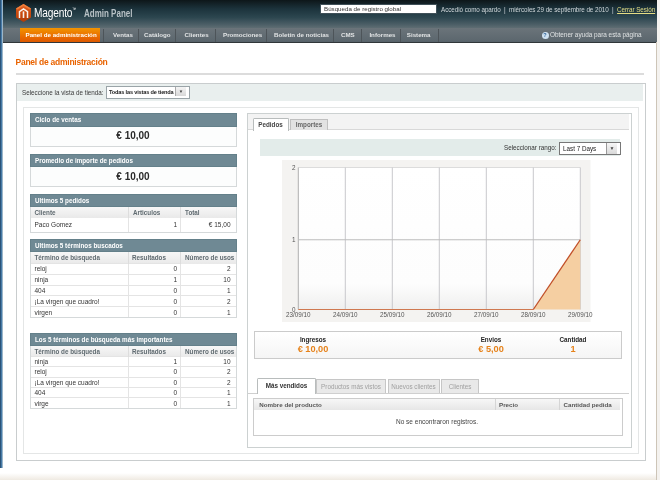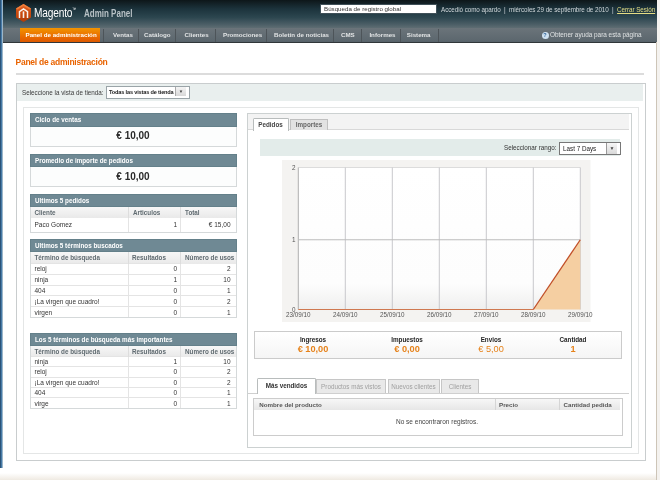--- a/index.html
+++ b/index.html
@@ -239,27 +239,23 @@
     <text x="251.3" y="157.3" text-anchor="middle">28/09/10</text>
     <text x="298.3" y="157.3" text-anchor="middle">29/09/10</text>
   </g>
 </svg>
 
 <div class="abs" style="left:254.3px;top:331px;width:365.5px;height:25.5px;border:1px solid #cbcbcb;background:linear-gradient(#ffffff,#f5f5f5);"></div>
 <div class="abs" style="left:263px;top:335.5px;width:100px;text-align:center;">
       <div style="font-size:6.3px;font-weight:bold;color:#1f1f1f;">Ingresos</div>
       <div style="font-size:9.2px;font-weight:bold;color:#e6821a;margin-top:1px;">€ 10,00</div>
     </div>
-<div class="abs" style="left:357px;top:335.5px;width:100px;text-align:center;">
-      <div style="font-size:6.3px;font-weight:bold;color:#1f1f1f;">Impuestos</div>
-      <div style="font-size:9.2px;font-weight:bold;color:#e6821a;margin-top:1px;">€ 0,00</div>
-    </div>
 <div class="abs" style="left:441px;top:335.5px;width:100px;text-align:center;">
       <div style="font-size:6.3px;font-weight:bold;color:#1f1f1f;">Envios</div>
-      <div style="font-size:9.2px;font-weight:normal;color:#e6821a;margin-top:1px;">€ 5,00</div>
+      <div style="font-size:9.2px;font-weight:bold;color:#e6821a;margin-top:1px;">€ 5,00</div>
     </div>
 <div class="abs" style="left:523px;top:335.5px;width:100px;text-align:center;">
       <div style="font-size:6.3px;font-weight:bold;color:#1f1f1f;">Cantidad</div>
       <div style="font-size:9.2px;font-weight:bold;color:#e6821a;margin-top:1px;">1</div>
     </div>
 
 <div class="abs" style="left:247.5px;top:392.5px;width:381.5px;height:1px;background:#cfcfcf;"></div>
 <div class="btab" style="left:316px;width:68px;">Productos más vistos</div>
 <div class="btab" style="left:387.5px;width:50px;">Nuevos clientes</div>
 <div class="btab" style="left:441px;width:36px;">Clientes</div>

